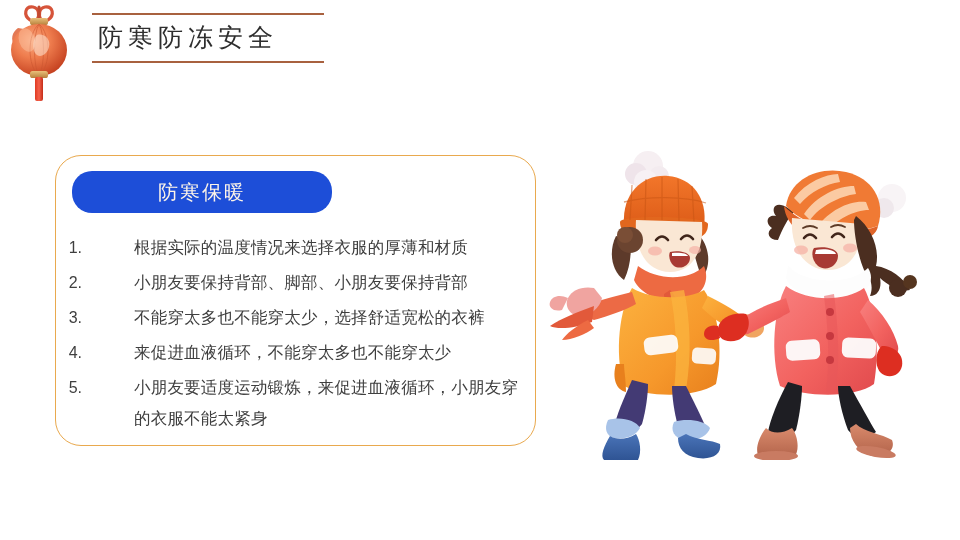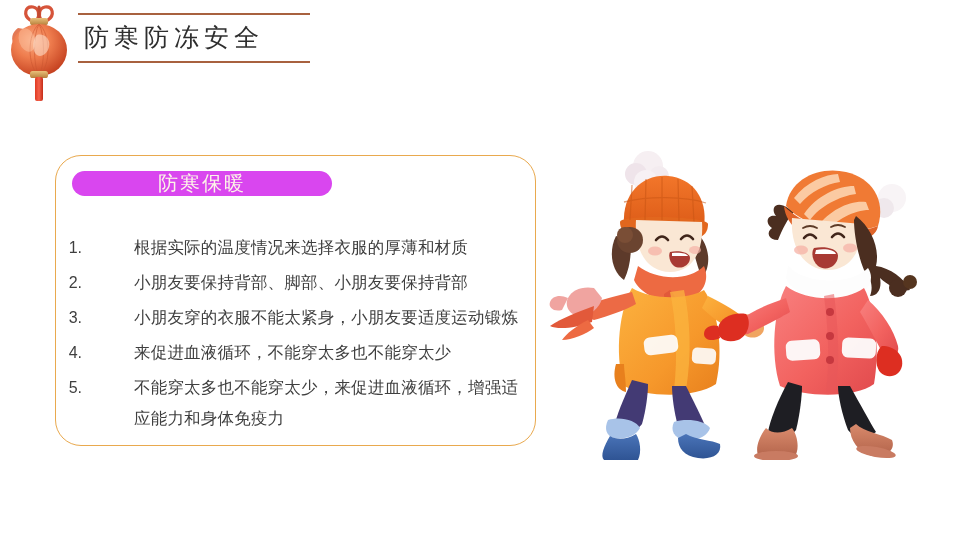--- a/index.html
+++ b/index.html
@@ -21,21 +21,21 @@
     left:0; top:0;
     width:340px; height:110px;
   }
   .lantern {
     position:absolute;
     left:6px; top:2px;
     width:66px; height:104px;
   }
   .title-block {
     position:absolute;
-    left:78px; top:10px;
+    left:92px; top:10px;
     width:232px; height:54px;
   }
   .title-rule {
     position:absolute;
     left:0; width:232px; height:2px;
     background:#a8613f;
   }
   .title-rule.top { top:3px; }
   .title-rule.bottom { top:51px; }
   .title-text {
@@ -56,22 +56,22 @@
     position:absolute;
     left:55px; top:155px;
     width:481px; height:291px;
     border:1.6px solid #e9a94e;
     border-radius:26px;
     background:transparent;
   }
   .pill {
     position:absolute;
     left:16px; top:15px;
-    width:260px; height:25px;
-    background:#d946ef;
+    width:260px; height:42px;
+    background:#1d4ed8;
     border-radius:20px;
     display:flex;
     align-items:center;
     justify-content:center;
   }
   .pill-label {
     font-family:"DejaVu Serif", serif;
     font-size:20px;
     letter-spacing:2px;
     color:#fdf4e8;
@@ -191,31 +191,31 @@
         <span class="list-text">根据实际的温度情况来选择衣服的厚薄和材质</span>
       </div>
 
       <div class="list-item">
         <span class="list-num">2.</span>
         <span class="list-text">小朋友要保持背部、脚部、小朋友要保持背部</span>
       </div>
 
       <div class="list-item">
         <span class="list-num">3.</span>
-        <span class="list-text">小朋友穿的衣服不能太紧身，小朋友要适度运动锻炼</span>
+        <span class="list-text">不能穿太多也不能穿太少，选择舒适宽松的衣裤</span>
       </div>
 
       <div class="list-item">
         <span class="list-num">4.</span>
         <span class="list-text">来促进血液循环，不能穿太多也不能穿太少</span>
       </div>
 
       <div class="list-item">
         <span class="list-num">5.</span>
-        <span class="list-text">不能穿太多也不能穿太少，来促进血液循环，增强适应能力和身体免疫力</span>
+        <span class="list-text">小朋友要适度运动锻炼，来促进血液循环，小朋友穿的衣服不能太紧身</span>
       </div>
 
     </div>
   </div>
 
   <div class="illustration">
     <svg viewBox="0 0 440 320" xmlns="http://www.w3.org/2000/svg">
       <defs>
         <linearGradient id="coatOrange" x1="0" y1="0" x2="1" y2="1">
           <stop offset="0%" stop-color="#fcb23f"></stop>

